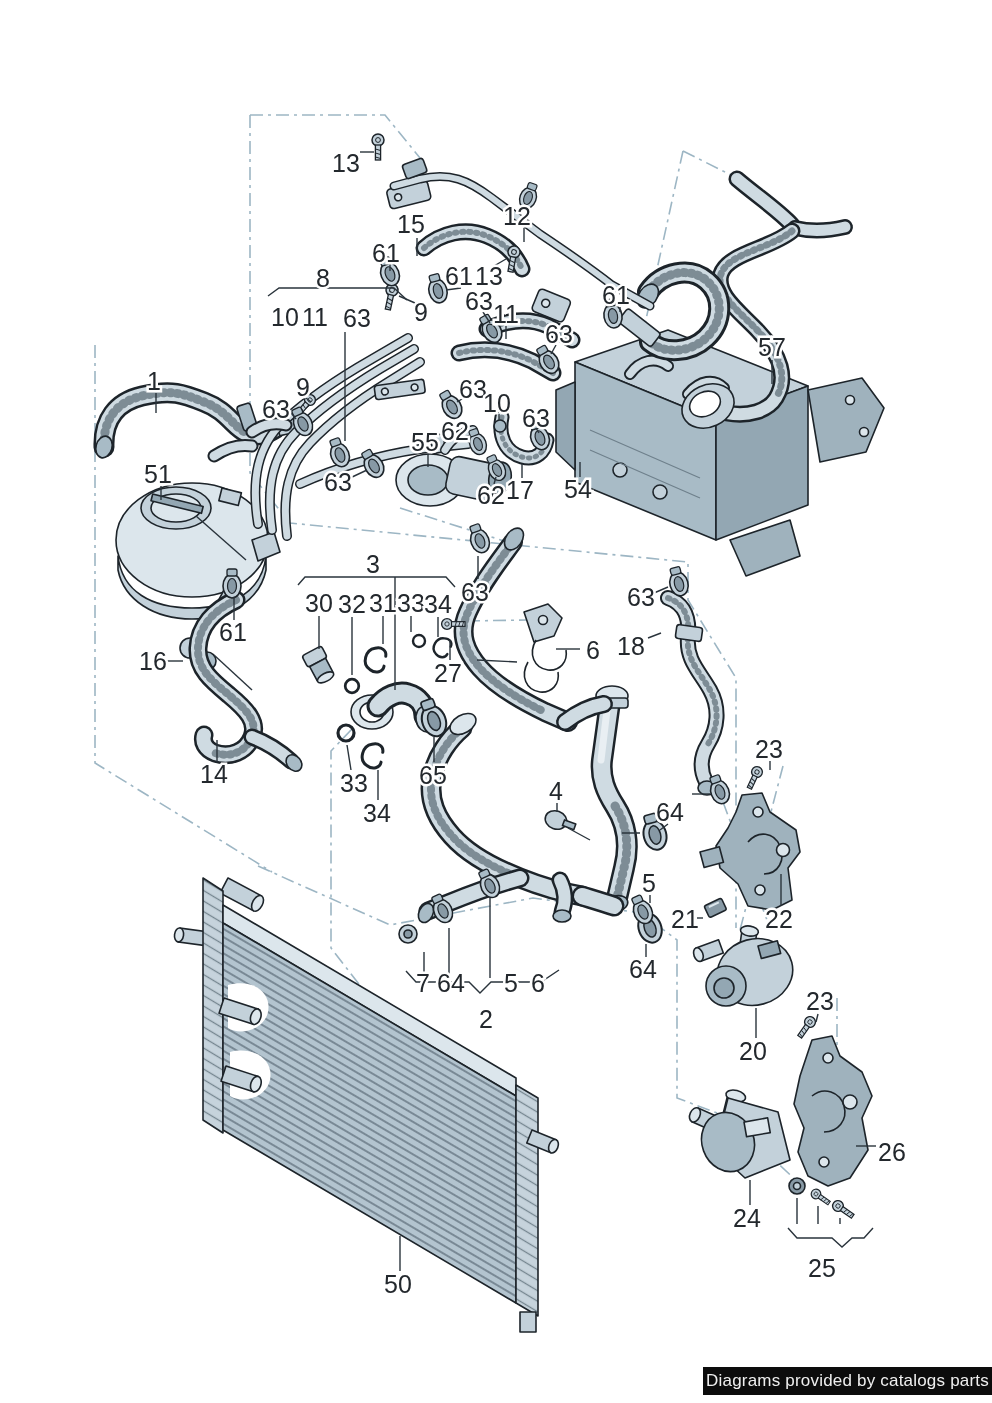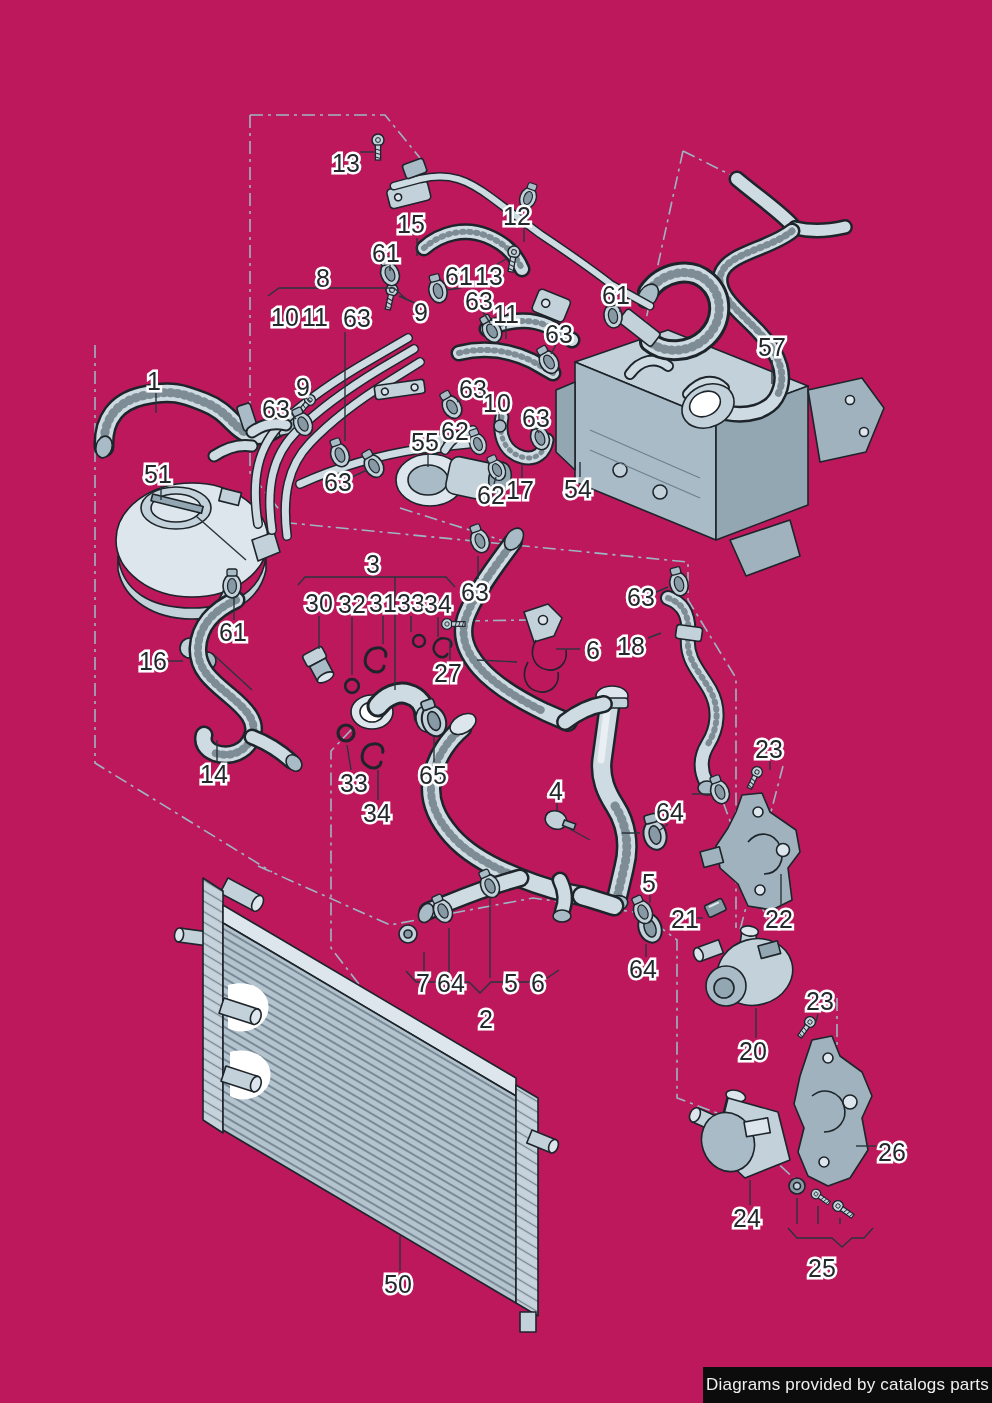--- a/index.html
+++ b/index.html
@@ -1,16 +1,16 @@
 <!DOCTYPE html>
 <html><head>
 <meta charset="utf-8">
 <style>
   html,body{margin:0;padding:0;background:#e8e8e8;}
-  #stage{position:relative;width:992px;height:1403px;background:#be185d;overflow:hidden;
+  #stage{position:relative;width:992px;height:1403px;background:#ffffff;overflow:hidden;
          font-family:"Liberation Sans",sans-serif;}
   #art{position:absolute;left:0;top:0;}
   .frame{fill:none;stroke:#9db6c4;stroke-width:1.6;stroke-dasharray:13 5 3 5;}
   .leader{fill:none;stroke:#2a343c;stroke-width:1.4;}
   .ol{stroke:#1d242a;stroke-width:1.6;stroke-linejoin:round;}
   .hd{fill:none;stroke:#1d242a;stroke-linecap:round;stroke-linejoin:round;}
   .hl{fill:none;stroke:#cfdbe2;stroke-linecap:round;stroke-linejoin:round;}
   .hw{fill:none;stroke:#e9eff3;stroke-linecap:round;}
   .ht{fill:none;stroke:rgba(58,74,86,.55);stroke-linecap:round;stroke-dasharray:1.5 5.5;}
   .f1{fill:#dce6ec}.f2{fill:#c3d1da}.f3{fill:#a8bbc6}.f4{fill:#93a7b3}.f5{fill:#9fb2bd}.f6{fill:#8799a5}
@@ -542,16 +542,16 @@
         <text x="486" y="1019" text-anchor="middle" dominant-baseline="central" font-size="25" fill="#23282d" class="plbl">2</text>
         <text x="753" y="1051" text-anchor="middle" dominant-baseline="central" font-size="25" fill="#23282d" class="plbl">20</text>
         <text x="820" y="1001" text-anchor="middle" dominant-baseline="central" font-size="25" fill="#23282d" class="plbl">23</text>
         <text x="892" y="1152" text-anchor="middle" dominant-baseline="central" font-size="25" fill="#23282d" class="plbl">26</text>
         <text x="747" y="1218" text-anchor="middle" dominant-baseline="central" font-size="25" fill="#23282d" class="plbl">24</text>
         <text x="822" y="1268" text-anchor="middle" dominant-baseline="central" font-size="25" fill="#23282d" class="plbl">25</text>
         <text x="398" y="1284" text-anchor="middle" dominant-baseline="central" font-size="25" fill="#23282d" class="plbl">50</text>
       </g>
 </svg>
 
-<div id="footerbar" style="left: 703px; top: 1367px; width: 289px; height: 36px; background: rgb(12, 12, 12); color: rgb(239, 239, 239);">
+<div id="footerbar" style="left: 703px; top: 1367px; width: 289px; height: 28px; background: rgb(12, 12, 12); color: rgb(239, 239, 239);">
   <span>Diagrams provided by catalogs parts</span>
 </div>
 </div>
 
 </body></html>

